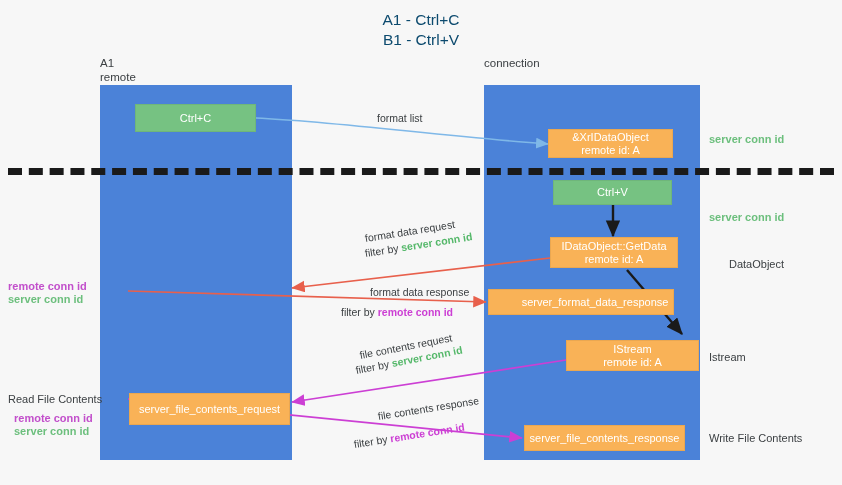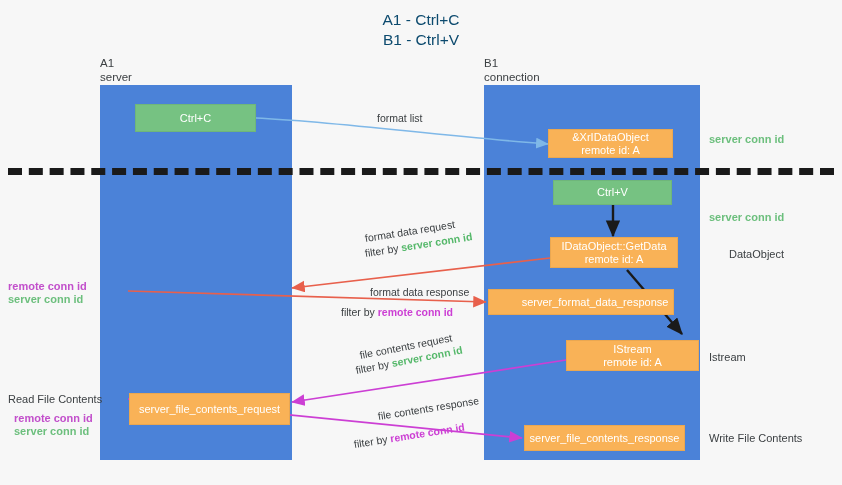--- a/index.html
+++ b/index.html
@@ -114,24 +114,23 @@
   <div class="title">
     <div>A1 - Ctrl+C</div>
     <div>B1 - Ctrl+V</div>
   </div>
 
   <div class="lane lane-a"></div>
   <div class="lane lane-b"></div>
 
   <div class="lane-head lane-head-a">
     <div>A1</div>
-    <div>server</div>
+    <div>remote</div>
   </div>
   <div class="lane-head lane-head-b">
-    <div>B1</div>
     <div>connection</div>
   </div>
 
   <svg class="layer" viewBox="0 0 842 485">
     <defs>
       <marker id="ah-blue" markerWidth="9" markerHeight="9" refX="7.5" refY="3.4" orient="auto">
         <path d="M0,0 L8,3.4 L0,6.8 z" fill="#7fb8e8"></path>
       </marker>
       <marker id="ah-red" markerWidth="9" markerHeight="9" refX="7.5" refY="3.4" orient="auto">
         <path d="M0,0 L8,3.4 L0,6.8 z" fill="#e8604c"></path>
@@ -194,21 +193,21 @@
   </div>
 
   <div class="node orange" style="left:524px; top:425px; width:161px; height:26px;">
     <span>server_file_contents_response</span>
   </div>
 
   <div class="note green" style="left:709px; top:132px;">server conn id</div>
 
   <div class="note green" style="left:709px; top:210px;">server conn id</div>
 
-  <div class="note plain" style="left:709px; top:247px;padding-left:20px;">DataObject</div>
+  <div class="note plain" style="left:709px; top:257px;padding-left:20px;">DataObject</div>
 
   <div class="note plain" style="left:709px; top:350px;">Istream</div>
 
   <div class="note plain" style="left:709px; top:431px;">Write File Contents</div>
 
   <div class="note magenta" style="left:8px; top:279px;">remote conn id</div>
   <div class="note green" style="left:8px; top:292px;">server conn id</div>
 
   <div class="note plain" style="left:8px; top:392px;">Read File Contents</div>
   <div class="note magenta" style="left:14px; top:411px;">remote conn id</div>

